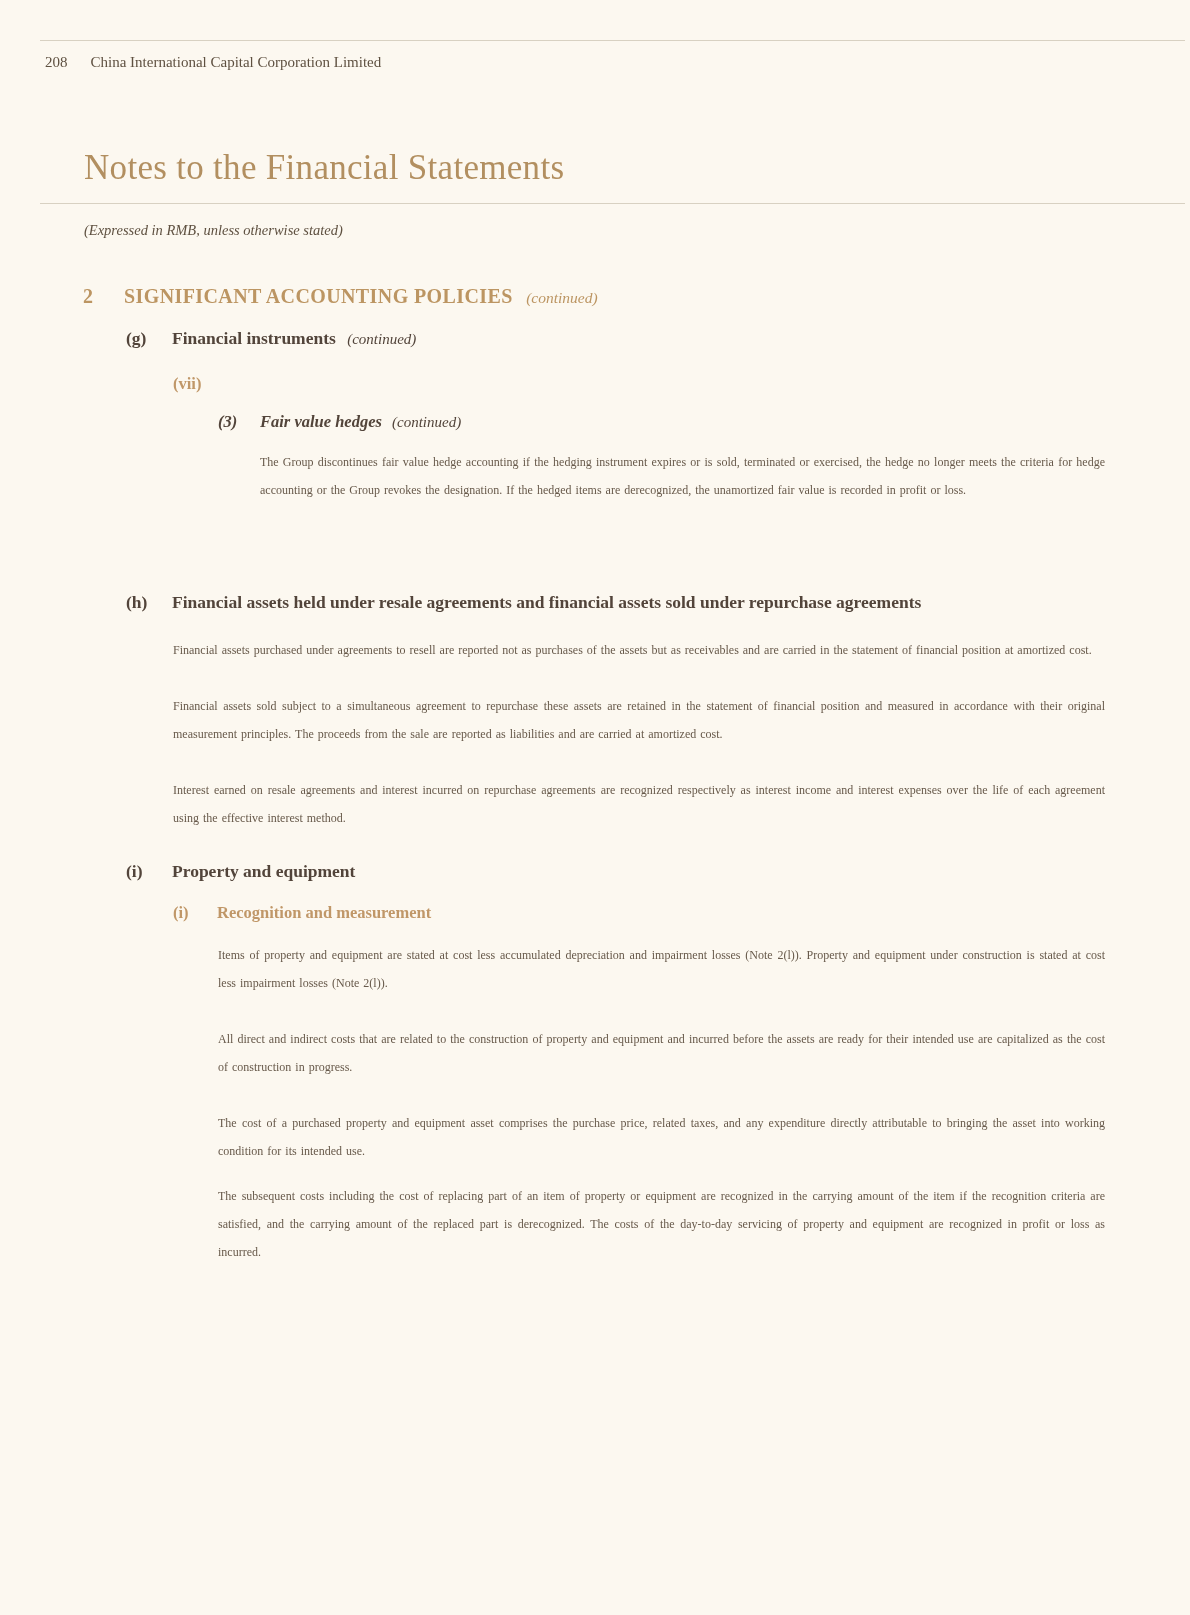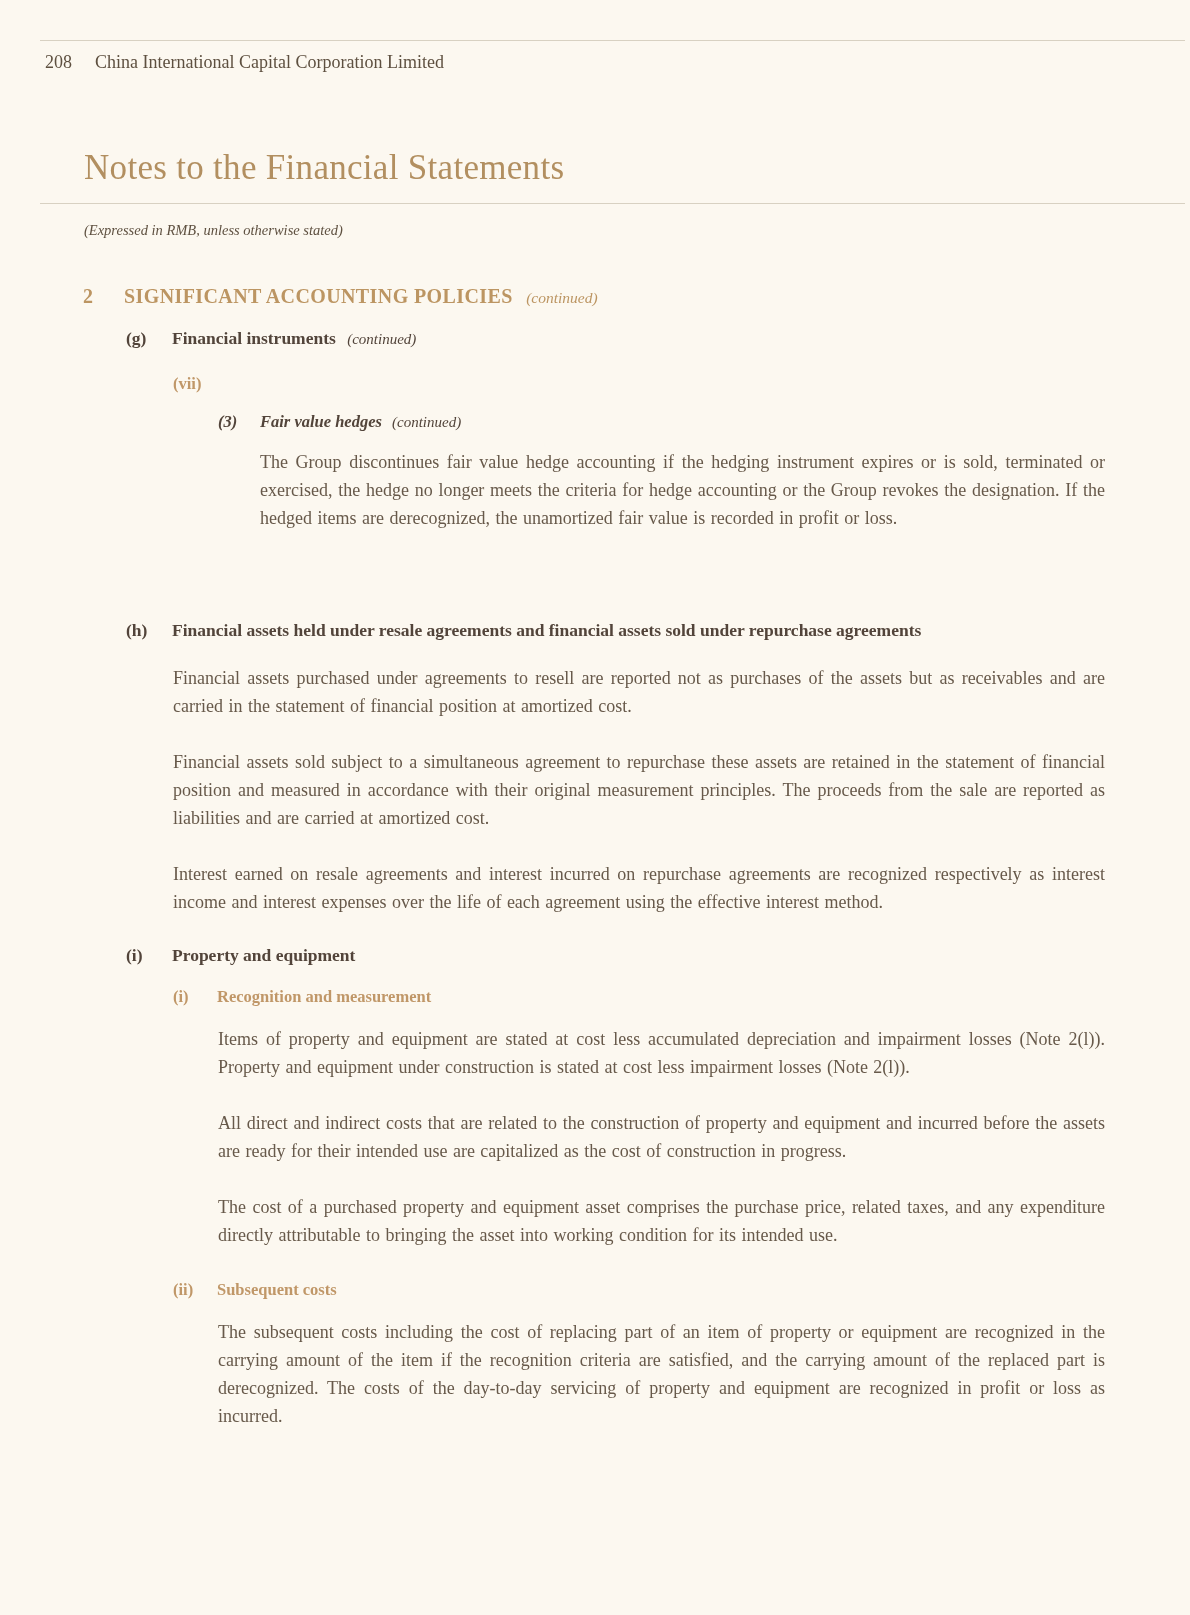--- a/index.html
+++ b/index.html
@@ -20,21 +20,21 @@
     height: 1px;
     background: #d8d1c2;
     margin-left: 40px;
     margin-right: 5px;
   }
   .rule-top { margin-top: 40px; }
   .hdr {
     display: flex;
     align-items: baseline;
     margin: 12px 0 0 45px;
-    font-size: 18px;
+    font-size: 15px;
     line-height: 18px;
     color: #5e5040;
   }
   .hdr .pgnum { margin-right: 23px; }
   .doc-title {
     margin: 76px 0 12px 84px;
     font-size: 35px;
     line-height: 42px;
     color: #b28f60;
     letter-spacing: 0.3px;
@@ -96,21 +96,21 @@
     font-size: 16.5px;
     line-height: 22px;
     font-weight: bold;
     font-style: italic;
     color: #52443a;
   }
   .lvl4 .mk { width: 42px; }
   .lvl4 .cont { font-size: 15px; margin-left: 6px; font-weight: normal; }
   
   .para {
-    font-size: 18px;
+    font-size: 12px;
     line-height: 28px;
     text-align: justify;
     color: #67594a;
     word-spacing: 1px;
   }
   .p-l4 { margin-left: 260px; width: 845px; }
   .p-l2 { margin-left: 173px; width: 932px; }
   .p-l3 { margin-left: 218px; width: 887px; }
   .mt13 { margin-top: 13px; }
   .mt15 { margin-top: 15px; }
@@ -186,20 +186,16 @@
 
   <div class="row lvl3 mt16">
     <span class="mk">(i)</span>
     <span>Recognition and measurement</span>
   </div>
 
   <div class="para p-l3 mt17">Items of property and equipment are stated at cost less accumulated depreciation and impairment losses (Note 2(l)). Property and equipment under construction is stated at cost less impairment losses (Note 2(l)).</div>
   <div class="para p-l3 mt28">All direct and indirect costs that are related to the construction of property and equipment and incurred before the assets are ready for their intended use are capitalized as the cost of construction in progress.</div>
   <div class="para p-l3 mt28">The cost of a purchased property and equipment asset comprises the purchase price, related taxes, and any expenditure directly attributable to bringing the asset into working condition for its intended use.</div>
 
-  <div class="row lvl3 mt30">
-    <span class="mk">(ii)</span>
-    <span>Subsequent costs</span>
-  </div>
 
   <div class="para p-l3 mt17">The subsequent costs including the cost of replacing part of an item of property or equipment are recognized in the carrying amount of the item if the recognition criteria are satisfied, and the carrying amount of the replaced part is derecognized. The costs of the day-to-day servicing of property and equipment are recognized in profit or loss as incurred.</div>
 
 </div>
 
 </body></html>

